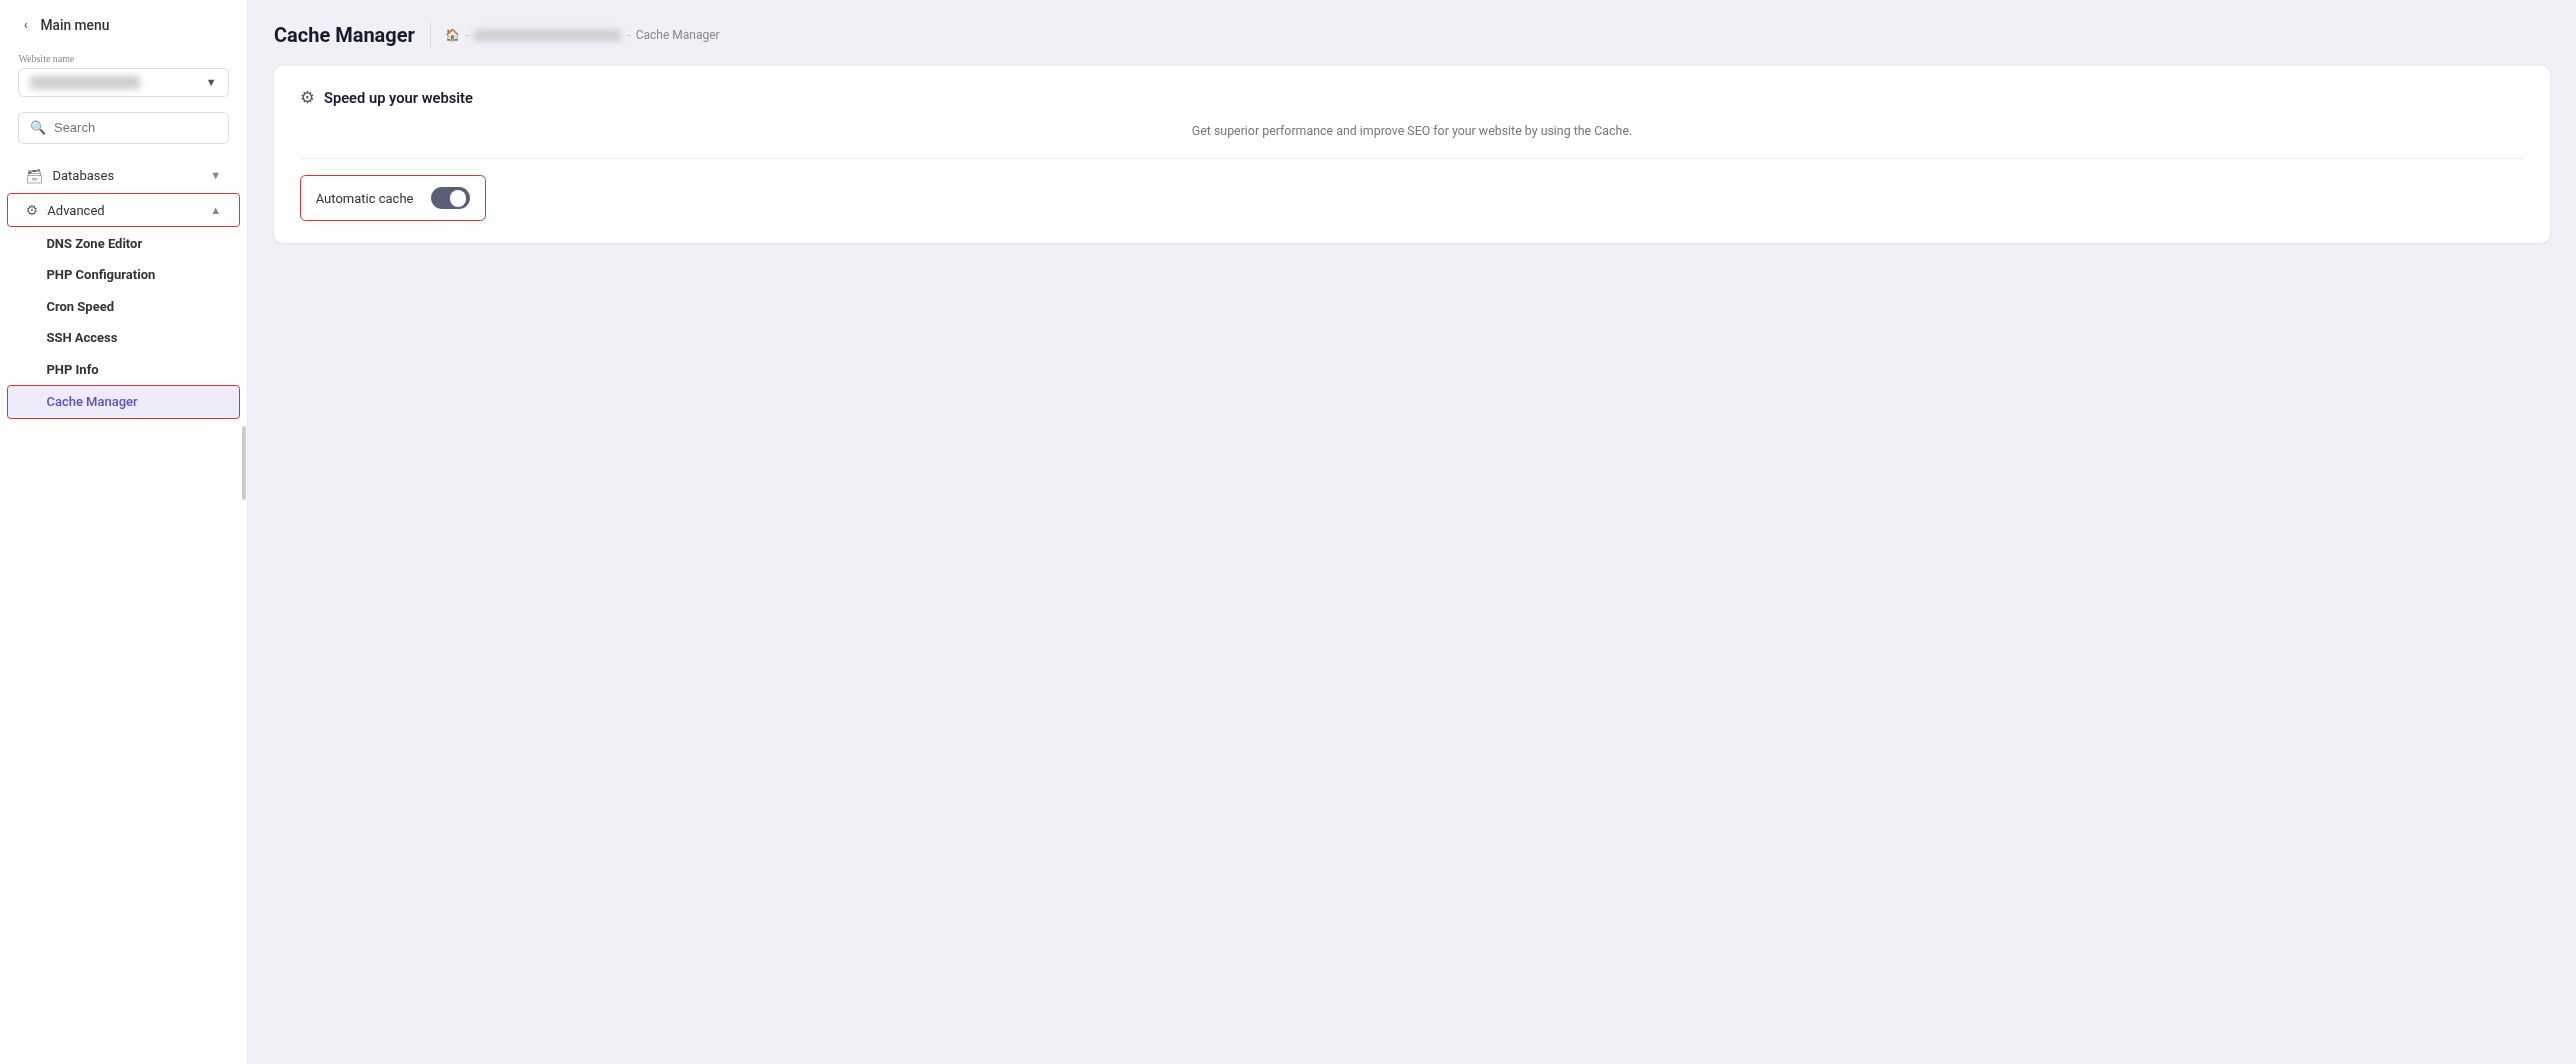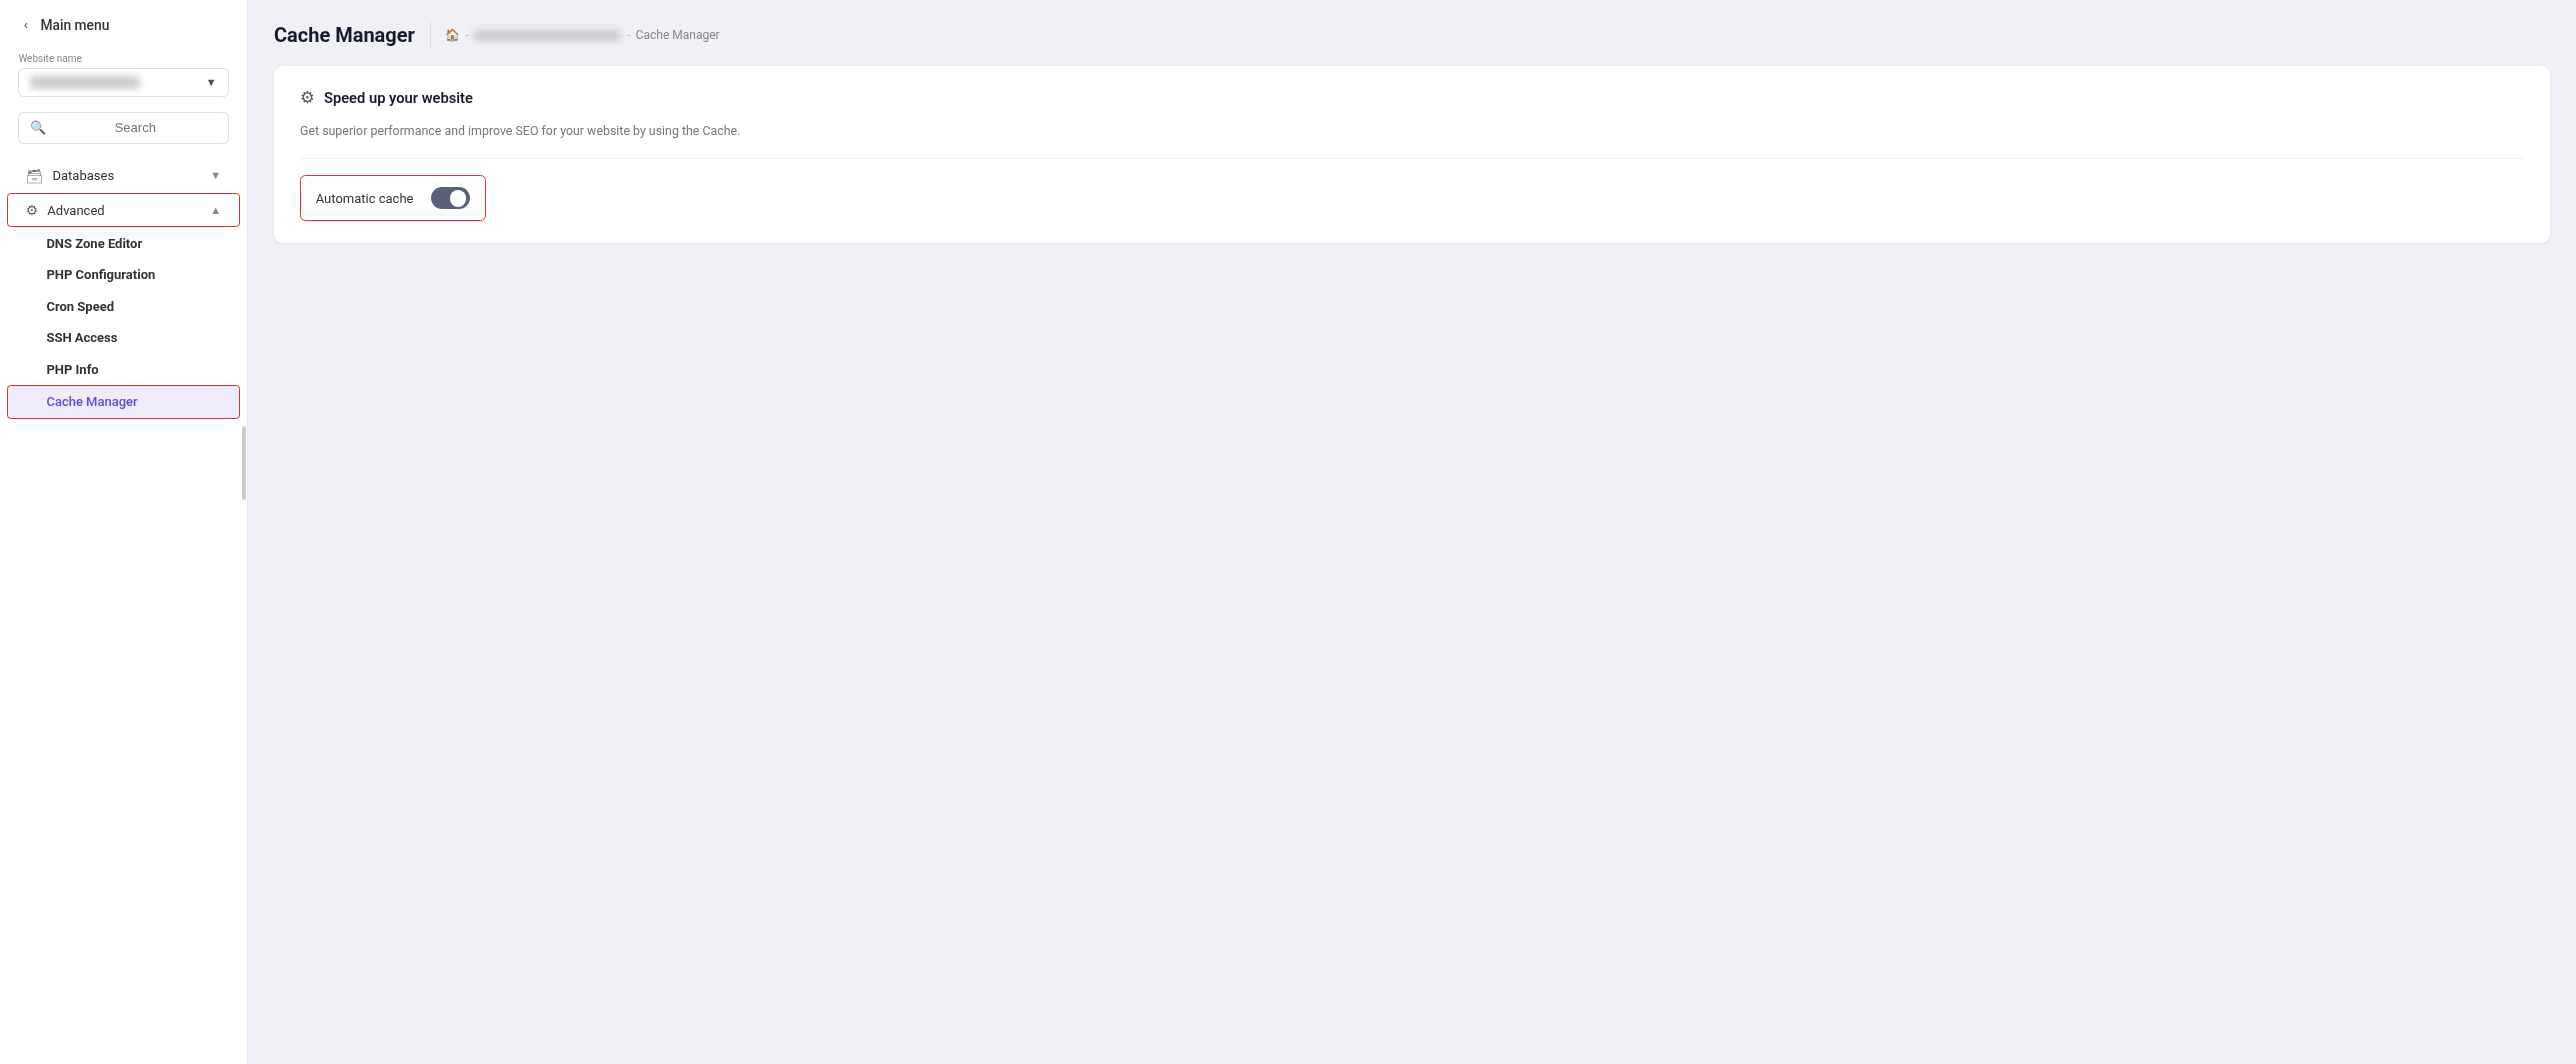--- a/index.html
+++ b/index.html
@@ -39,20 +39,21 @@
       height: 14.7px;
       display: inline-flex;
       align-items: center;
       justify-content: center;
       color: #555;
       font-size: 13px;
     }
 
     .sidebar-website-name {
       padding: 7.4px 18.4px 14.7px 18.4px;
+      font-family: Liberation Serif, serif;
     }
 
     .sidebar-website-name label {
       font-size: 10px;
       color: #888;
       display: block;
       margin-bottom: 3.7px;
     }
 
     .website-dropdown {
@@ -93,21 +94,20 @@
       background: #fff;
     }
 
     .search-input-wrapper input {
       border: none;
       outline: none;
       font-size: 13px;
       color: #555;
       background: transparent;
       width: 100%;
-      text-align: center;
     }
 
     .search-icon {
       color: #888;
       font-size: 13px;
     }
 
     .sidebar-nav-item {
       display: flex;
       align-items: center;
@@ -221,20 +221,21 @@
 
     .gear-icon {
       font-size: 16.5px;
       color: #555;
     }
 
     .card-description {
       font-size: 12.4px;
       color: #777;
       line-height: 1.7;
+      text-align: center;
     }
 
     .card-divider {
       height: 0.9px;
       background: #eeeeee;
       margin: 16.5px 0;
     }
 
     
     .toggle-row {

